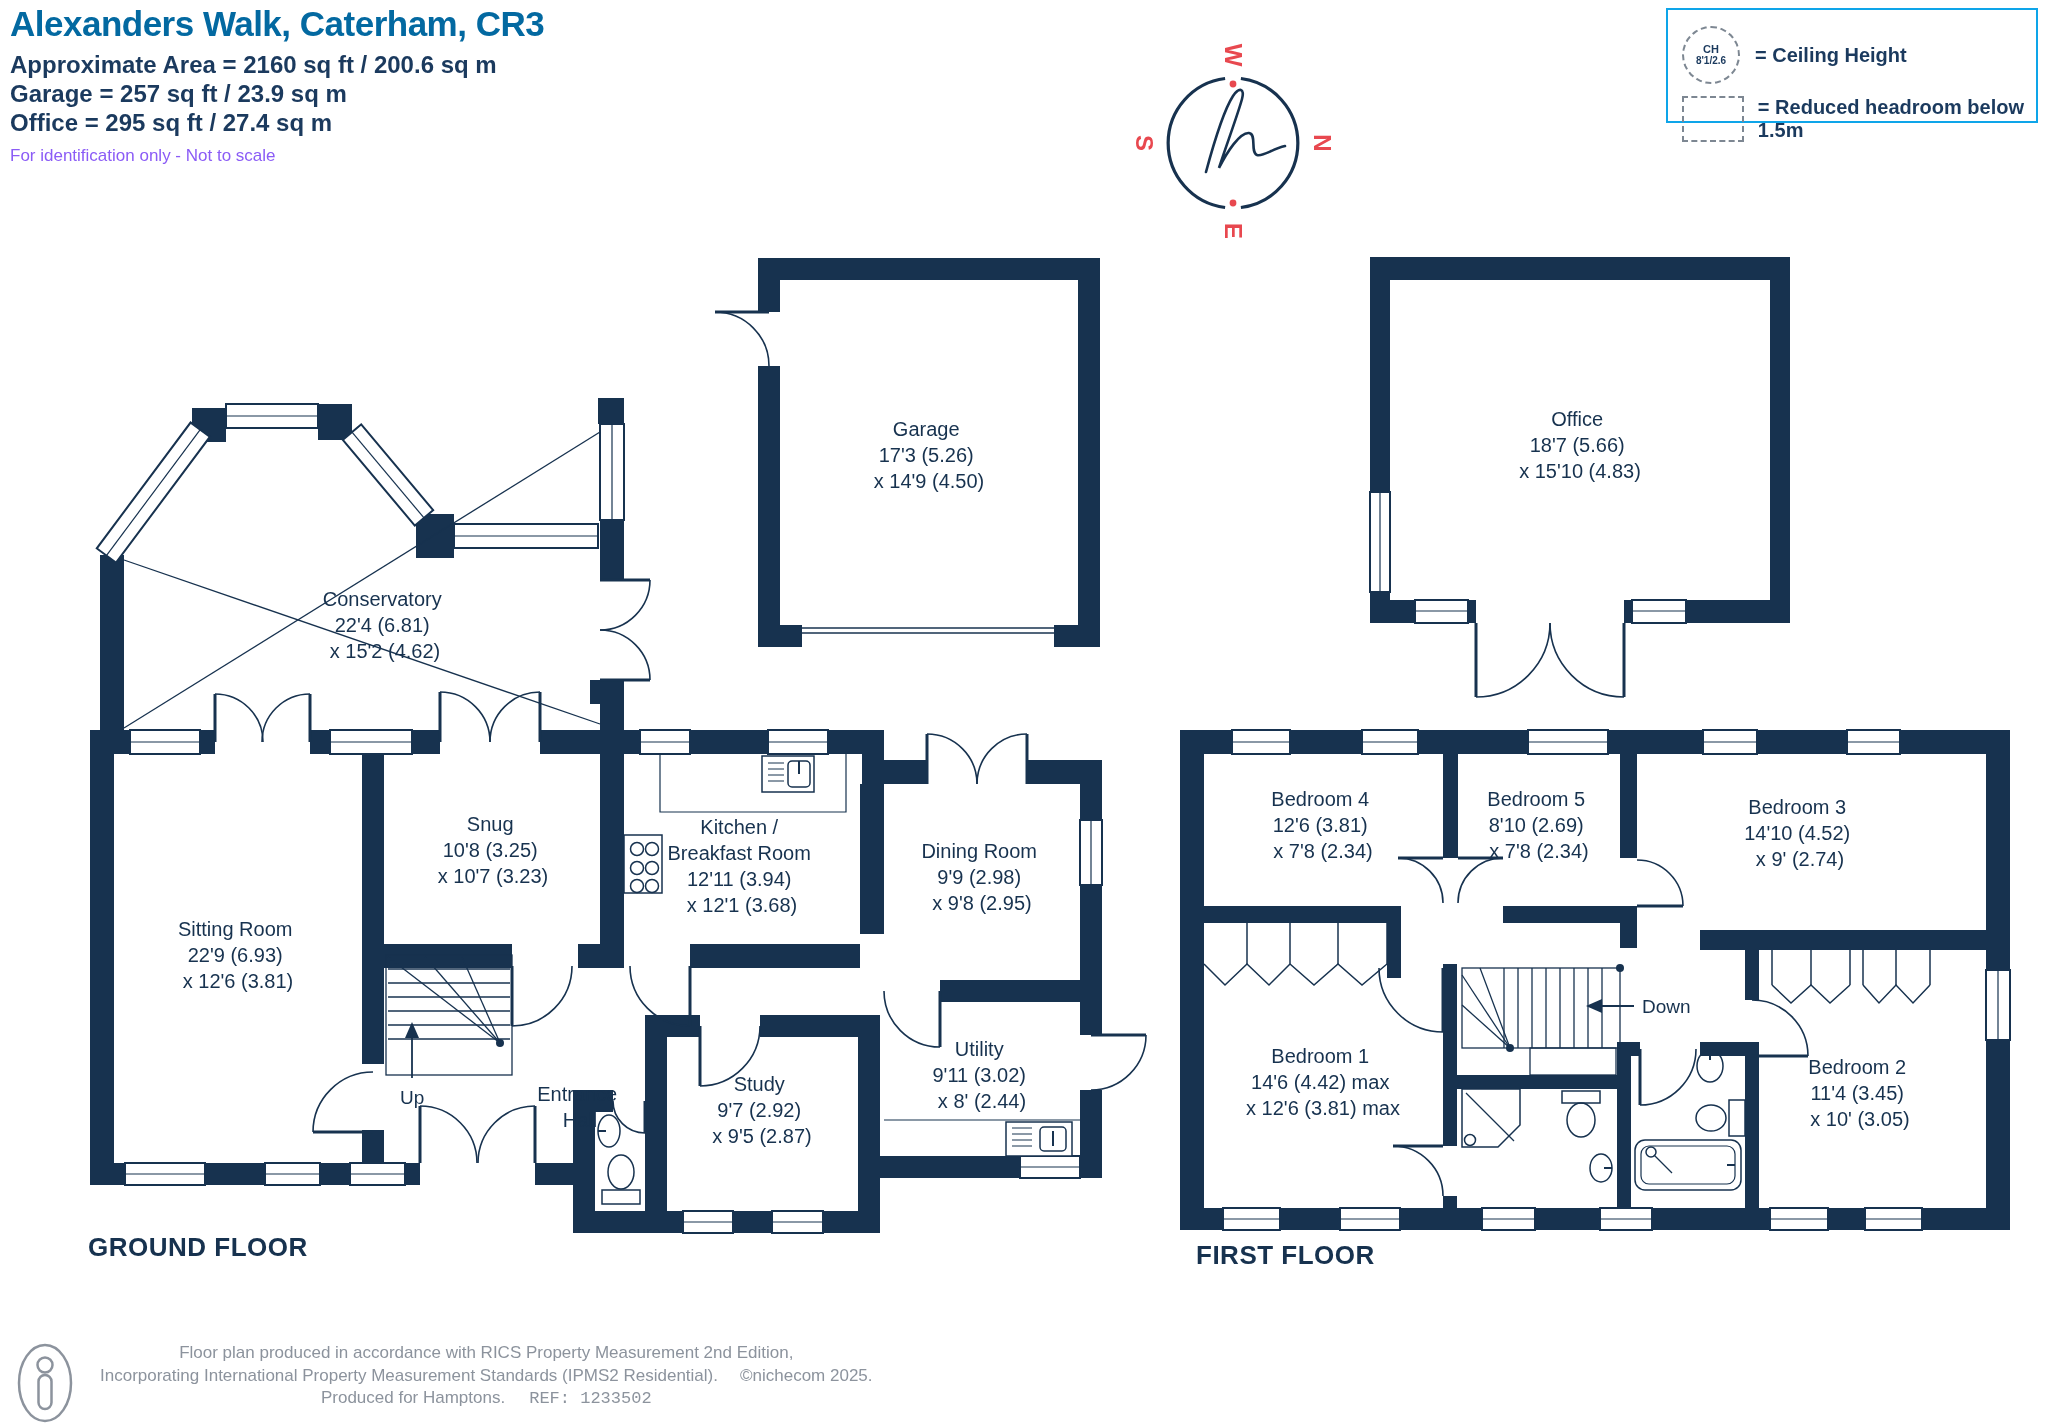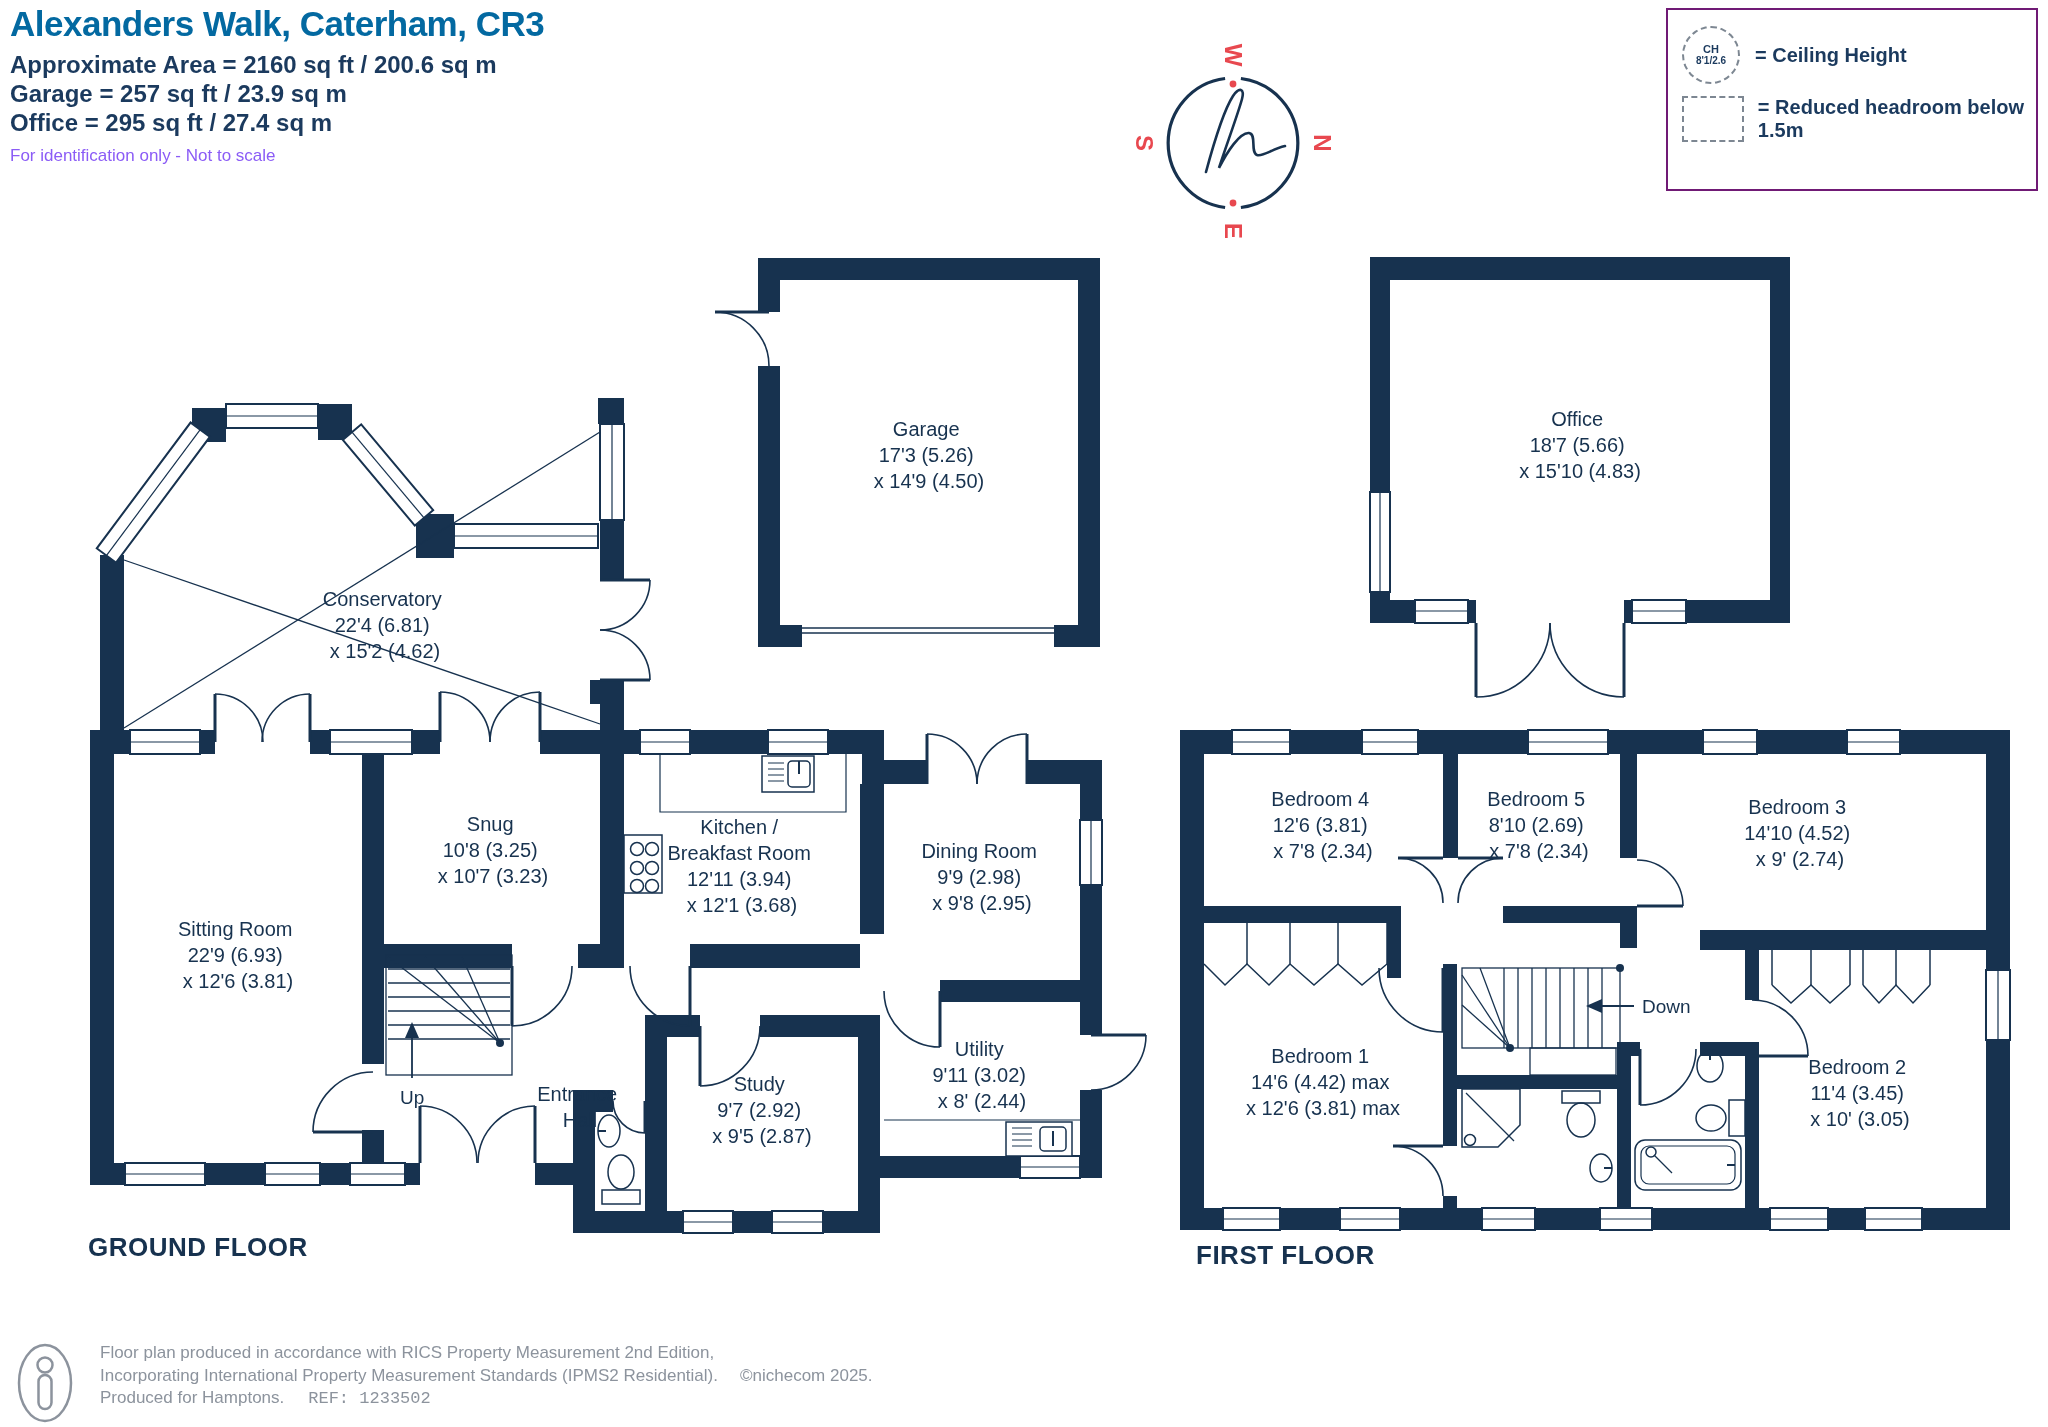--- a/index.html
+++ b/index.html
@@ -2,31 +2,31 @@
 <html><head>
 <meta charset="utf-8">
 <style>
   html,body{margin:0;padding:0;background:#fff;}
   .page{position:relative;width:2048px;height:1427px;background:#ffffff;overflow:hidden;
         font-family:"Liberation Sans",sans-serif;}
   .hdr{position:absolute;left:10px;top:4px;}
   .hdr .title{font-size:35px;font-weight:700;color:#0369a1;letter-spacing:-.5px;margin:0 0 6px 0;}
   .hdr .aline{font-size:24px;font-weight:700;color:#1b3a5e;line-height:29px;margin:0;}
   .hdr .disc{font-size:17px;font-weight:400;color:#8b5cf6;margin-top:9px;}
-  .legend{position:absolute;left:1666px;top:8px;width:372px;height:183px;border:2px solid #701a75;
+  .legend{position:absolute;left:1666px;top:8px;width:372px;height:115px;border:2px solid #0ea5e9;
           box-sizing:border-box;background:#fff;}
   .lrow{position:absolute;display:flex;align-items:center;}
   .lcirc{width:54px;height:54px;border:2px dashed #7d8792;border-radius:50%;display:flex;
          flex-direction:column;align-items:center;justify-content:center;color:#1b3a5e;}
   .lcirc .a{font-size:11px;font-weight:700;line-height:12px;}
   .lcirc .b{font-size:10px;font-weight:600;line-height:12px;}
   .lrect{width:66px;height:42px;border:2px dashed #7d8792;}
   .ltxt{font-size:20px;font-weight:700;color:#1b3a5e;margin-left:15px;}
   .footer{position:absolute;left:16px;top:1342px;display:flex;align-items:flex-start;}
-  .ftxt{margin-left:26px;font-size:17px;color:#8c939d;line-height:22.5px;font-weight:400;}
+  .ftxt{margin-left:26px;font-size:17px;color:#8c939d;line-height:22.5px;font-weight:400;text-align:center;}
   .ftxt .cpy{margin-left:22px;}
   .ftxt .ref{margin-left:24px;font-family:Liberation Mono, monospace;}
   svg text{font-family:"Liberation Sans",sans-serif;}
   .rm{font-size:20px;font-weight:500;fill:#17324f;text-anchor:middle;}
   .fl{font-size:26px;font-weight:600;fill:#17324f;letter-spacing:.5px;}
   .ud{font-size:19px;font-weight:500;fill:#17324f;}
   .cmp{font-size:24px;font-weight:600;fill:#e8484f;text-anchor:middle;}
 </style>
 </head>
 <body>

